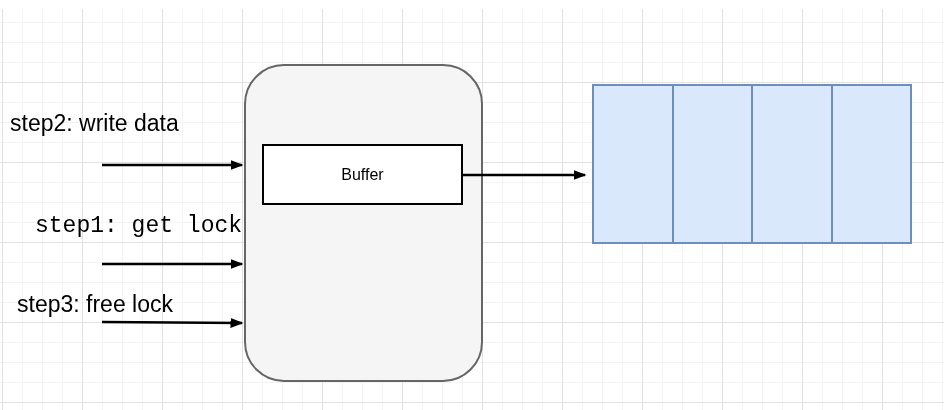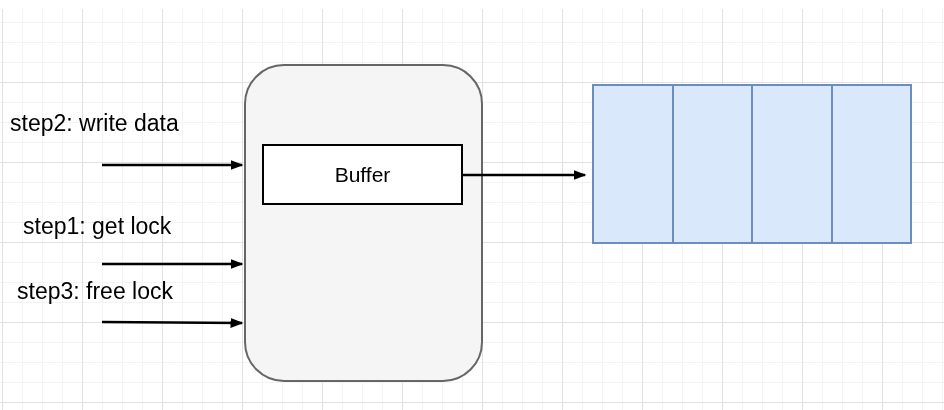--- a/index.html
+++ b/index.html
@@ -29,22 +29,22 @@
   }
 
   .step-label {
     position: absolute;
     font-size: 23px;
     color: #000000;
     white-space: nowrap;
     line-height: 1.1;
   }
   #step2-label { left: 10px;  top: 102px; }
-  #step1-label { left: 23px;  top: 205px; }
-  #step3-label { left: 17px;  top: 270px; }
+  #step1-label { left: 35px;  top: 205px; font-family: Liberation Mono, monospace; }
+  #step3-label { left: 17px;  top: 283px; }
 
   #arrows-layer {
     position: absolute;
     left: 0; top: 0;
     width: 944px; height: 410px;
     pointer-events: none;
   }
 
   #process-container {
     position: absolute;
@@ -56,21 +56,21 @@
     box-sizing: content-box;
   }
 
   .inner-box {
     position: absolute;
     background: #ffffff;
     border: 2px solid #000000;
     display: flex;
     align-items: center;
     justify-content: center;
-    font-size: 21px;
+    font-size: 16px;
     color: #000000;
     box-sizing: border-box;
   }
   #buffer-box { left: 262px; top: 135px; width: 201px; height: 61px; }
   #lock-box   { left: 262px; top: 235px; width: 201px; height: 82px; }
 
   #memory-array {
     position: absolute;
     left: 592px; top: 75px;
     width: 320px; height: 160px;

